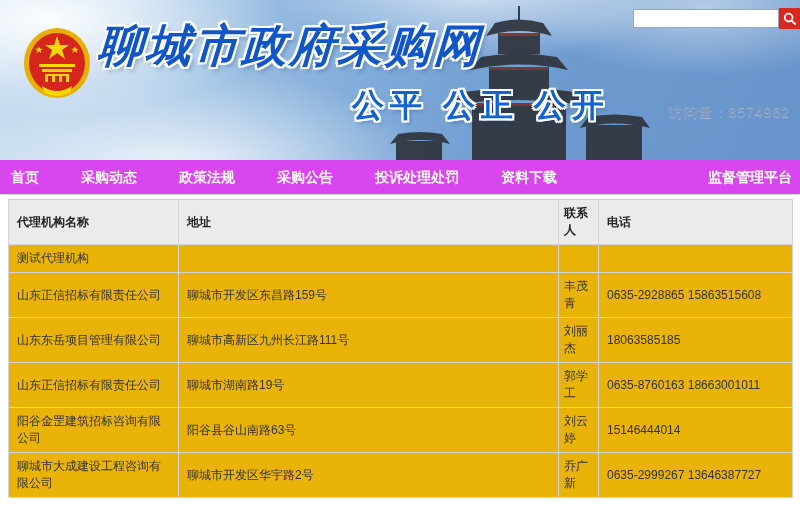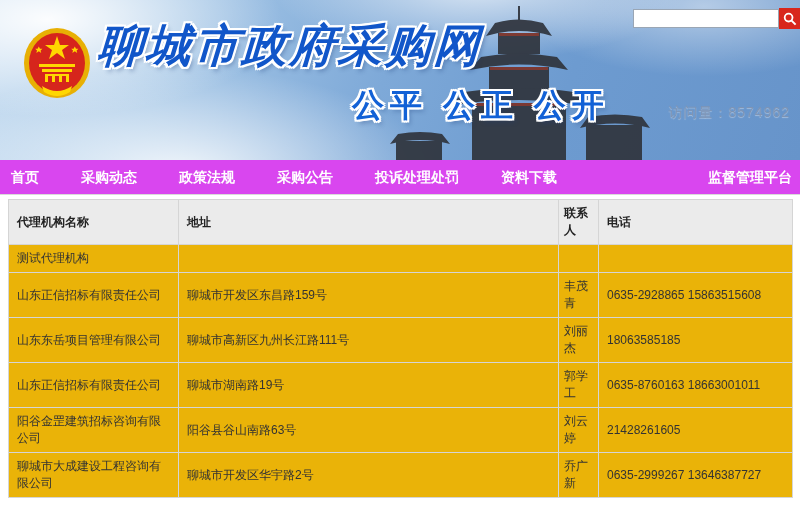--- a/index.html
+++ b/index.html
@@ -190,21 +190,21 @@
     <td class="col-name">山东正信招标有限责任公司</td>
     <td class="col-addr">聊城市湖南路19号</td>
     <td class="col-contact">郭学工</td>
     <td class="col-phone">0635-8760163 18663001011</td>
   </tr>
 
   <tr class="row-std">
     <td class="col-name">阳谷金罡建筑招标咨询有限公司</td>
     <td class="col-addr">阳谷县谷山南路63号</td>
     <td class="col-contact">刘云婷</td>
-    <td class="col-phone">21428261605</td>
+    <td class="col-phone">15146444014</td>
   </tr>
 
 
   <tr class="row-std">
     <td class="col-name">聊城市大成建设工程咨询有限公司</td>
     <td class="col-addr">聊城市开发区华宇路2号</td>
     <td class="col-contact">乔广新</td>
     <td class="col-phone">0635-2999267 13646387727</td>
   </tr>
 

